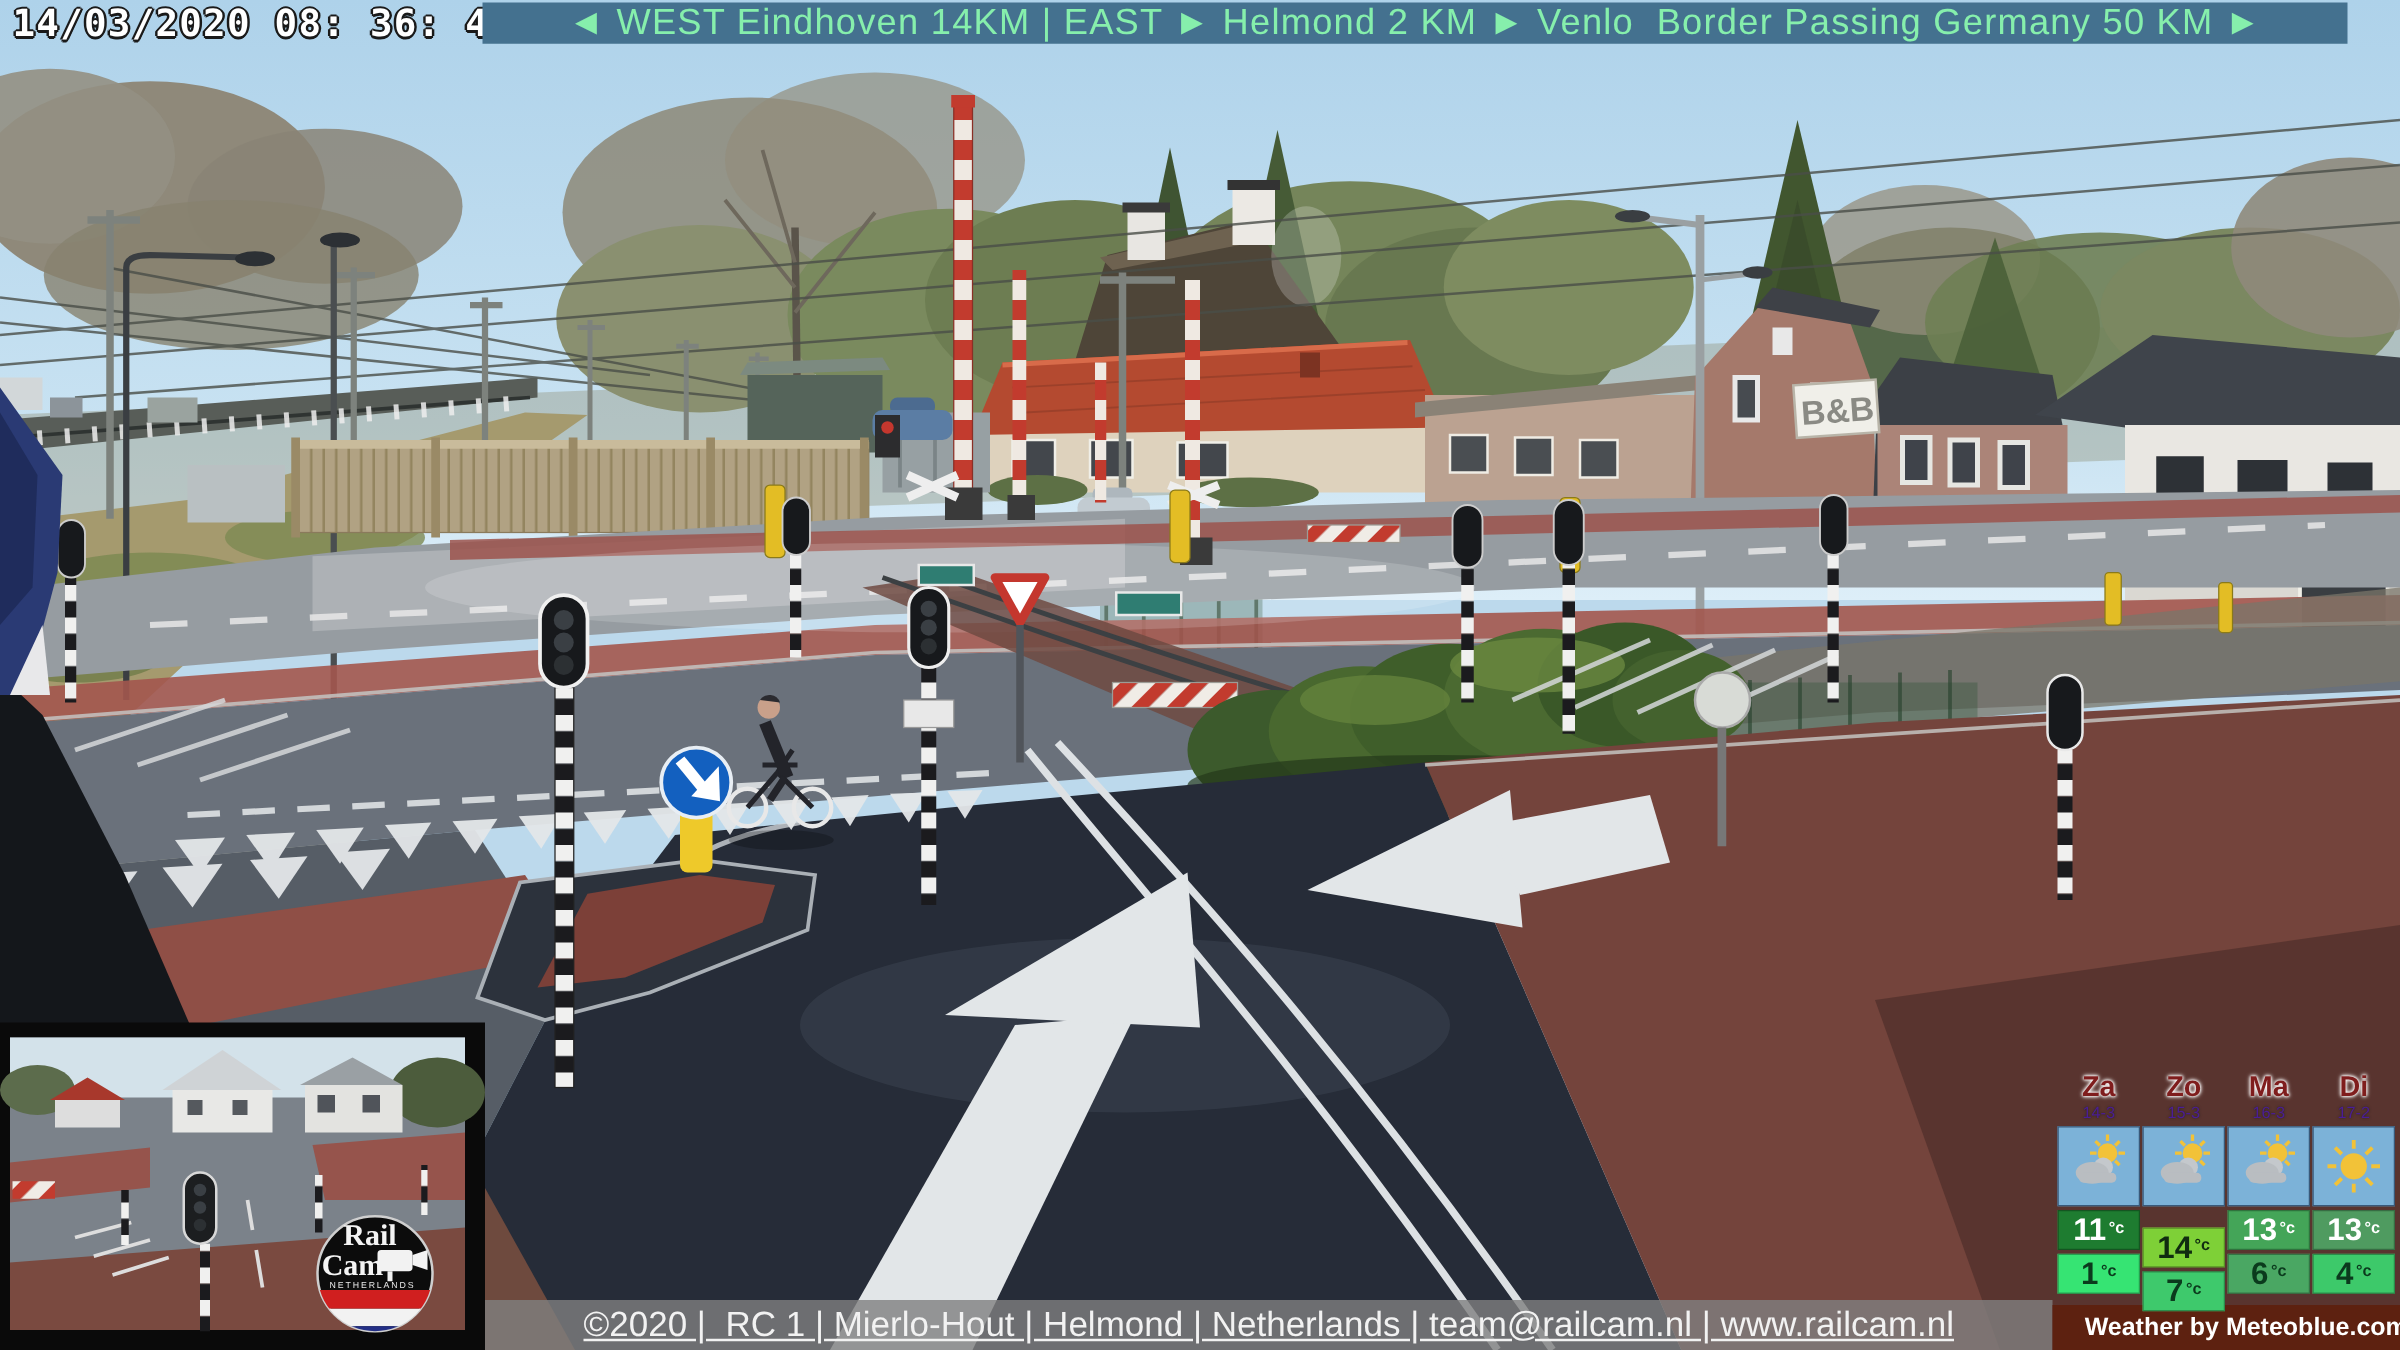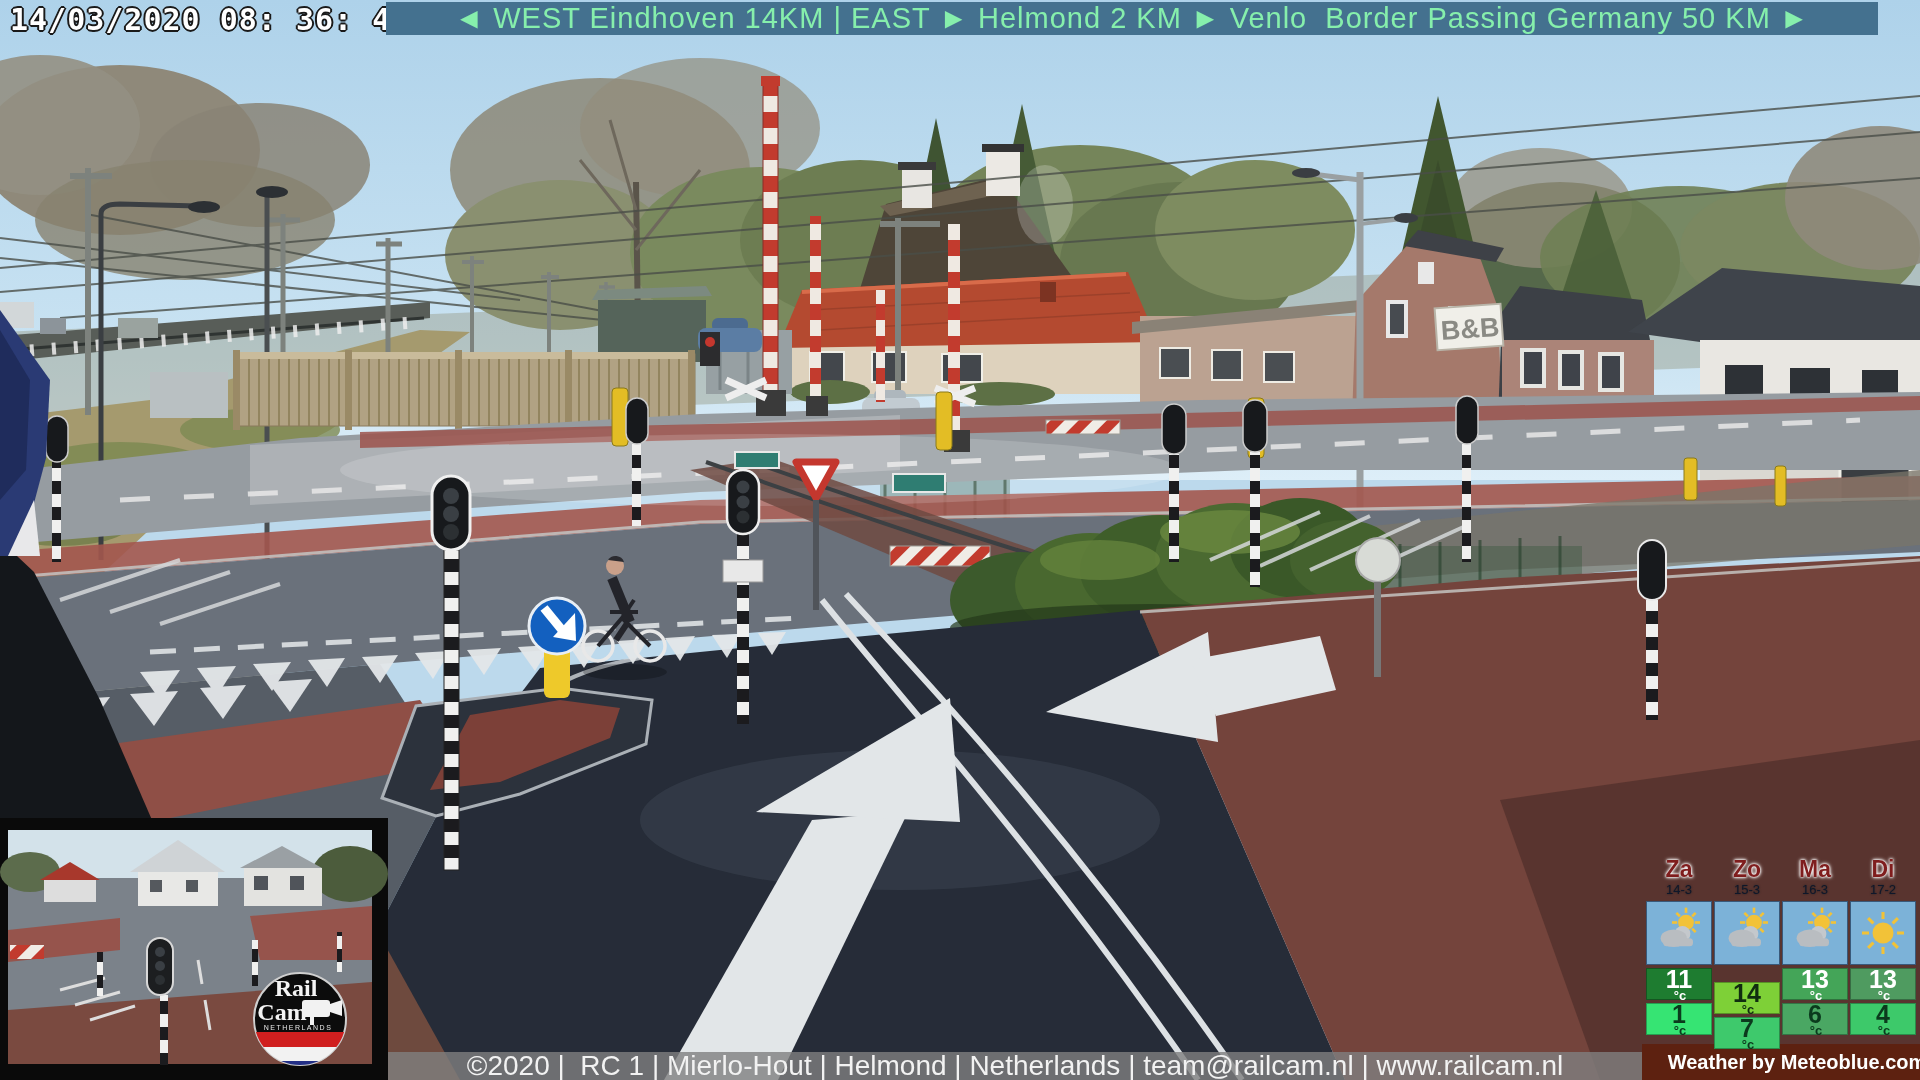--- a/index.html
+++ b/index.html
@@ -9,42 +9,42 @@
 
   
   #timestamp{position:absolute;left:10px;top:2px;z-index:5;
     font-family:"DejaVu Sans Mono",monospace;font-weight:bold;font-size:30px;
     color:#fff;letter-spacing:1px;
     text-shadow:-2px 0 0 #1a1a1a,2px 0 0 #1a1a1a,0 -2px 0 #1a1a1a,0 2px 0 #1a1a1a,
                 -1px -1px 0 #1a1a1a,1px 1px 0 #1a1a1a,1px -1px 0 #1a1a1a,-1px 1px 0 #1a1a1a;}
   #banner{position:absolute;left:386px;top:2px;width:1492px;height:33px;z-index:5;
     display:flex;align-items:center;justify-content:center;
     color:#86efac;font-size:29px;letter-spacing:1px;white-space:pre;}
-  #infobar{position:absolute;left:388px;bottom:0;width:1254px;height:28px;z-index:5;
+  #infobar{position:absolute;left:388px;bottom:0;width:1254px;height:40px;z-index:5;
     display:flex;align-items:center;justify-content:center;
-    color:#f2f2f2;font-size:28px;white-space:pre;}
+    color:#f2f2f2;font-size:28px;white-space:pre;text-decoration:underline;}
   #creditbar{position:absolute;left:1642px;bottom:0;width:278px;height:36px;z-index:6;
     display:flex;align-items:center;justify-content:center;
     color:#fff;font-weight:bold;font-size:20px;white-space:nowrap;}
 
   
   #weather{position:absolute;left:1646px;top:856px;width:270px;z-index:6;
     display:grid;grid-template-columns:repeat(4,66px);column-gap:2px;}
   .wcol{display:flex;flex-direction:column;}
   .wday{height:26px;text-align:center;font-weight:bold;font-size:23px;color:#7f1d1d;
     text-shadow:0 0 3px #fff,0 0 2px #fff,0 0 4px #fff;}
-  .wdate{height:17px;text-align:center;font-size:13px;color:#0f172a;
+  .wdate{height:17px;text-align:center;font-size:13px;color:#4c1d95;
     text-shadow:0 0 2px #222;}
   .wicon{height:62px;margin-top:2px;background:#7cb2d8;border:1px solid #39597a;
     display:flex;align-items:center;justify-content:center;}
   .wicon svg{display:none;}
   .wicon.partly-cloudy .icon-partly{display:block;}
   .wicon.sunny .icon-sunny{display:block;}
   .wtemp{height:32px;margin-top:3px;display:flex;align-items:center;justify-content:center;
-    font-weight:bold;font-size:25px;box-shadow:inset 0 0 0 1px rgba(0,0,0,.30);flex-direction:column;}
+    font-weight:bold;font-size:25px;box-shadow:inset 0 0 0 1px rgba(0,0,0,.30);}
   .wtemp .unit{font-size:13px;margin-left:2px;margin-top:-6px;font-weight:bold;}
 </style>
 </head>
 <body>
 
 <div class="stage">
 
 <svg id="scene" width="1920" height="1080" viewBox="0 0 1920 1080" preserveAspectRatio="none" xmlns="http://www.w3.org/2000/svg">
   <defs>
     <linearGradient id="skyg" x1="0" y1="0" x2="0" y2="1">

